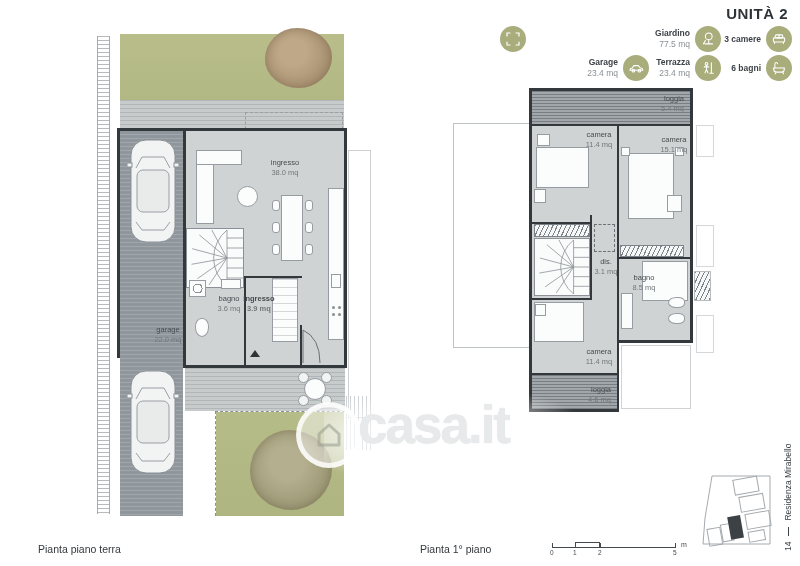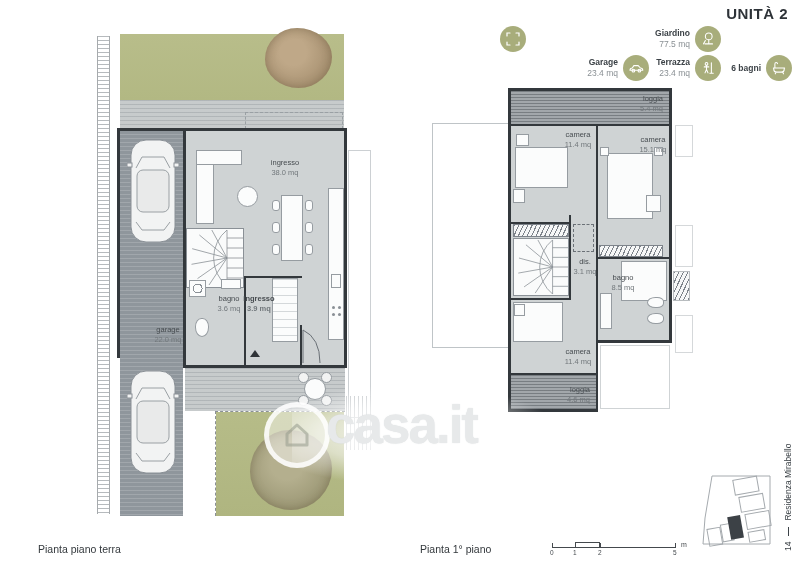--- a/index.html
+++ b/index.html
@@ -28,21 +28,21 @@
   .dashline-v{position:absolute;border-left:1px dashed #8a9096;width:0;}
   .chair{position:absolute;width:8px;height:11px;border-radius:3px;background:#fbfcfc;border:1px solid #969ca1;box-sizing:border-box;}
   .chair-round{position:absolute;width:11px;height:11px;border-radius:50%;background:#f2f3f3;border:1px solid #969ca1;box-sizing:border-box;}
   .legend-item{position:absolute;display:flex;align-items:center;gap:5px;}
   .leg-text{display:flex;flex-direction:column;justify-content:center;height:26px;text-align:right;}
   .leg-label{font-size:8.5px;font-weight:bold;color:#3c4247;line-height:1.25;}
   .leg-value{font-size:8.5px;color:#8a9094;line-height:1.25;}
   .leg-icon{width:26px;height:26px;border-radius:50%;background:#a8ad7b;flex:0 0 26px;display:flex;align-items:center;justify-content:center;}
   .caption{position:absolute;font-size:10.5px;color:#33383c;}
   .scale-num{position:absolute;font-size:6.5px;color:#44494d;}
-  #wm{position:absolute;left:262px;top:393px;width:280px;height:84px;z-index:60;pointer-events:none;}
+  #wm{position:absolute;left:294px;top:393px;width:280px;height:84px;z-index:60;pointer-events:none;}
   #wm .glow{position:absolute;left:30px;top:-6px;width:260px;height:96px;
       background:radial-gradient(ellipse at 45% 50%,rgba(255,255,255,.95) 0%,rgba(255,255,255,.55) 45%,rgba(255,255,255,0) 75%);}
   #wm .circle{position:absolute;left:2px;top:9px;width:56px;height:56px;border-radius:50%;
       background:rgba(255,255,255,.45);border:5px solid rgba(255,255,255,.8);box-sizing:content-box;
       display:flex;align-items:center;justify-content:center;}
   #wm .wmtext{position:absolute;left:64px;top:1px;font-size:53px;font-weight:bold;letter-spacing:-2px;
       color:#e7e9ea;text-shadow:0 0 1px rgba(190,195,198,.55);}
 </style>
 </head>
 <body>
@@ -65,20 +65,34 @@
       <span class="leg-value">77.5 mq</span>
     </div>
     <div class="leg-icon">
       <svg width="18" height="18" viewBox="0 0 24 24" fill="none" stroke="#fff" stroke-width="1.4" stroke-linecap="round">
         <circle cx="13" cy="8.5" r="4.5"></circle>
           <path d="M13 13 V18.5 M8 18.5 H18 M8.5 14 L6 18.5"></path>
       </svg>
     </div>
   </div>
 
+  <div class="legend-item" style="left:706px;top:26px;">
+    <div class="leg-text" style="width:55px;">
+      <span class="leg-label">3 camere</span>
+      <span class="leg-value"></span>
+    </div>
+    <div class="leg-icon">
+      <svg width="18" height="18" viewBox="0 0 24 24" fill="none" stroke="#fff" stroke-width="1.4" stroke-linecap="round">
+        <rect x="7" y="6.5" width="10" height="4" rx="1.5"></rect>
+          <path d="M12 6.5 V10.5"></path>
+        <rect x="4.5" y="10.5" width="15" height="5.5" rx="1.2"></rect>
+          <path d="M6 16 v2 M18 16 v2"></path>
+      </svg>
+    </div>
+  </div>
 
   <div class="legend-item" style="left:542px;top:55px;">
     <div class="leg-text" style="width:76px;">
       <span class="leg-label">Garage</span>
       <span class="leg-value">23.4 mq</span>
     </div>
     <div class="leg-icon">
       <svg width="18" height="18" viewBox="0 0 24 24" fill="none" stroke="#fff" stroke-width="1.4" stroke-linecap="round">
         <path d="M4 15 q0 -3 3 -3 l2.2 -3.2 h5.6 L18 12 q3 0 3 3 Z"></path>
         <circle cx="8.5" cy="15.5" r="1.8"></circle>
@@ -223,21 +237,21 @@
     <div class="room-label" style="left:142px;top:266px;width:44px;font-weight:bold;">
       <span class="rname">ingresso</span>
       <span class="rarea">3.9 mq</span>
     </div>
     <div class="room-label" style="left:53px;top:297px;width:40px;">
       <span class="rname">garage</span>
       <span class="rarea">22.0 mq</span>
     </div>
   </div>
 
-  <div class="abs" id="ff" style="left:425px;top:85px;width:320px;height:400px;">
+  <div class="abs" id="ff" style="left:446px;top:85px;width:320px;height:400px;">
 
     <div class="abs" style="left:7px;top:38px;width:77px;height:225px;border:1px solid #bfc4c7;box-sizing:border-box;"></div>
 
     <div class="fill" style="left:86px;top:41px;width:158px;height:214px;"></div>
     <div class="fill" style="left:86px;top:255px;width:85px;height:35px;"></div>
 
     <div class="abs stripes-loggia" style="left:86px;top:6px;width:158px;height:33px;"></div>
     <div class="abs stripes-loggia" style="left:86px;top:290px;width:85px;height:34px;"></div>
 
     <div class="wall" style="left:83px;top:3px;width:164px;height:3px;"></div>

